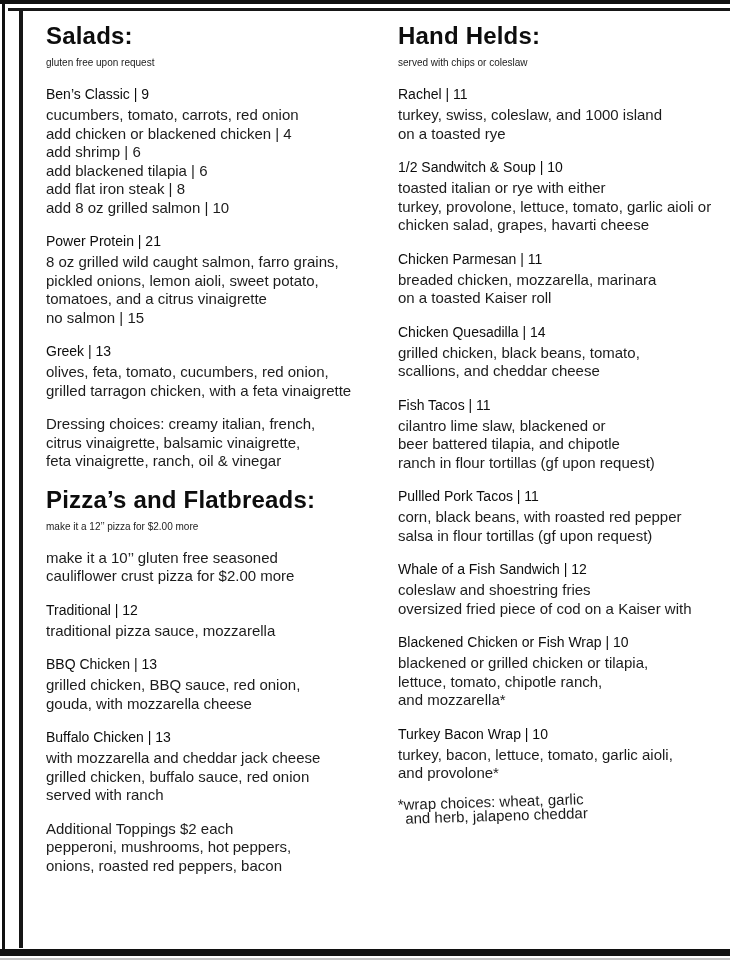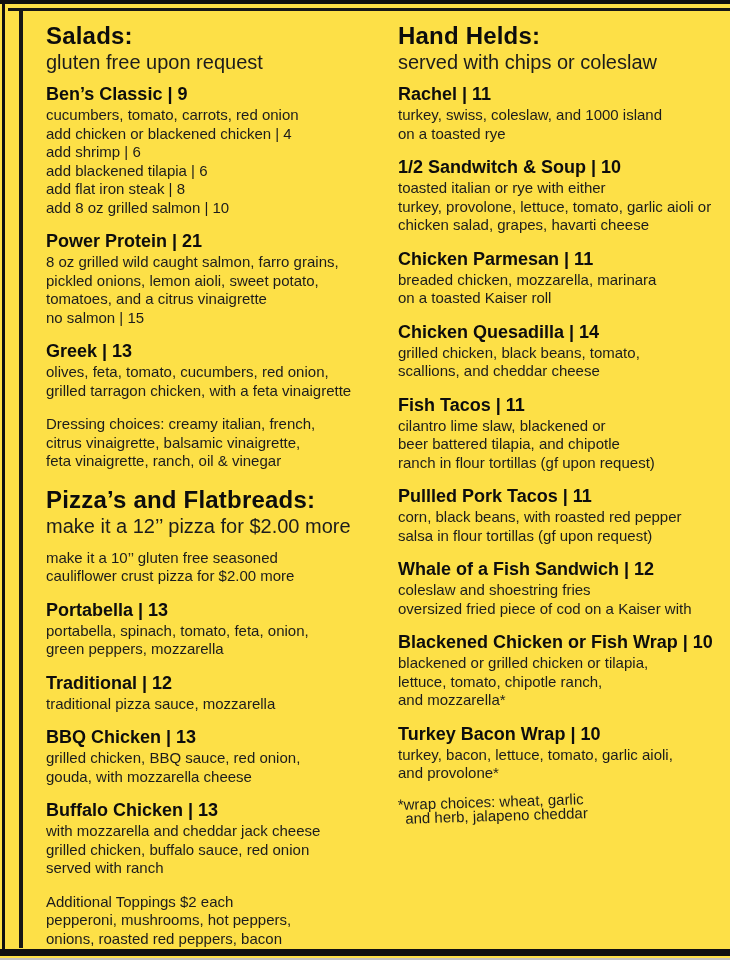--- a/index.html
+++ b/index.html
@@ -1,19 +1,19 @@
 <!DOCTYPE html>
 <html><head>
 <meta charset="utf-8">
 <style>
   html,body{margin:0;padding:0;background:#e8e8e8;}
   .page{
     position:relative;
     width:730px;height:960px;
-    background:#fde047;
+    background:#ffffff;
     font-family:"Liberation Sans","DejaVu Sans",sans-serif;
     color:#1c1c1c;
     overflow:hidden;
   }
   
   .frame-top-outer{position:absolute;top:0;left:0;right:0;height:4px;background:#101010;}
   .frame-top-inner{position:absolute;top:8px;left:8px;right:0;height:3px;background:#161616;}
   .frame-left-outer{position:absolute;top:0;left:2px;width:3px;bottom:8px;background:#101010;}
   .frame-left-inner{position:absolute;top:8px;left:19px;width:4px;bottom:12px;background:#161616;}
   .frame-bottom-bar{position:absolute;left:0;right:0;bottom:4px;height:7px;background:#101010;}
@@ -27,25 +27,25 @@
   .col-left{width:352px;}
   .col-right{width:326px;}
 
   .menu-section{margin:0 0 6px 0;}
   .section-title{
     font-size:24px;font-weight:bold;color:#0d0d0d;
     margin:0 0 3px 0;letter-spacing:0.2px;line-height:28px;
     white-space:nowrap;
   }
   .section-subtitle{
-    font-size:20px;margin:0 0 13px 0;line-height:19px;white-space:nowrap;
+    font-size:10px;margin:0 0 13px 0;line-height:19px;white-space:nowrap;
   }
   .menu-item{margin:0 0 15px 0;}
   .item-name{
-    font-size:18px;font-weight:bold;color:#0d0d0d;
+    font-size:14px;font-weight:normal;color:#0d0d0d;
     margin:0 0 2px 0;line-height:19px;white-space:nowrap;
   }
   .item-line{
     font-size:15px;margin:0;line-height:18.5px;white-space:nowrap;
   }
   .menu-item.footnote{
     transform:rotate(-1.8deg);
     transform-origin:left center;
     margin-top:2px;
   }
@@ -94,25 +94,20 @@
             <p class="item-line">citrus vinaigrette, balsamic vinaigrette,</p>
             <p class="item-line">feta vinaigrette, ranch, oil &amp; vinegar</p>
           </div>
         </section>
         <section class="menu-section">
           <h2 class="section-title">Pizza’s and Flatbreads:</h2>
           <p class="section-subtitle">make it a 12’’ pizza for $2.00 more</p>
           <div class="menu-item">
             <p class="item-line">make it a 10’’ gluten free seasoned</p>
             <p class="item-line">cauliflower crust pizza for $2.00 more</p>
-          </div>
-          <div class="menu-item">
-            <h3 class="item-name">Portabella | 13</h3>
-            <p class="item-line">portabella, spinach, tomato, feta, onion,</p>
-            <p class="item-line">green peppers, mozzarella</p>
           </div>
           <div class="menu-item">
             <h3 class="item-name">Traditional | 12</h3>
             <p class="item-line">traditional pizza sauce, mozzarella</p>
           </div>
           <div class="menu-item">
             <h3 class="item-name">BBQ Chicken | 13</h3>
             <p class="item-line">grilled chicken, BBQ sauce, red onion,</p>
             <p class="item-line">gouda, with mozzarella cheese</p>
           </div>

